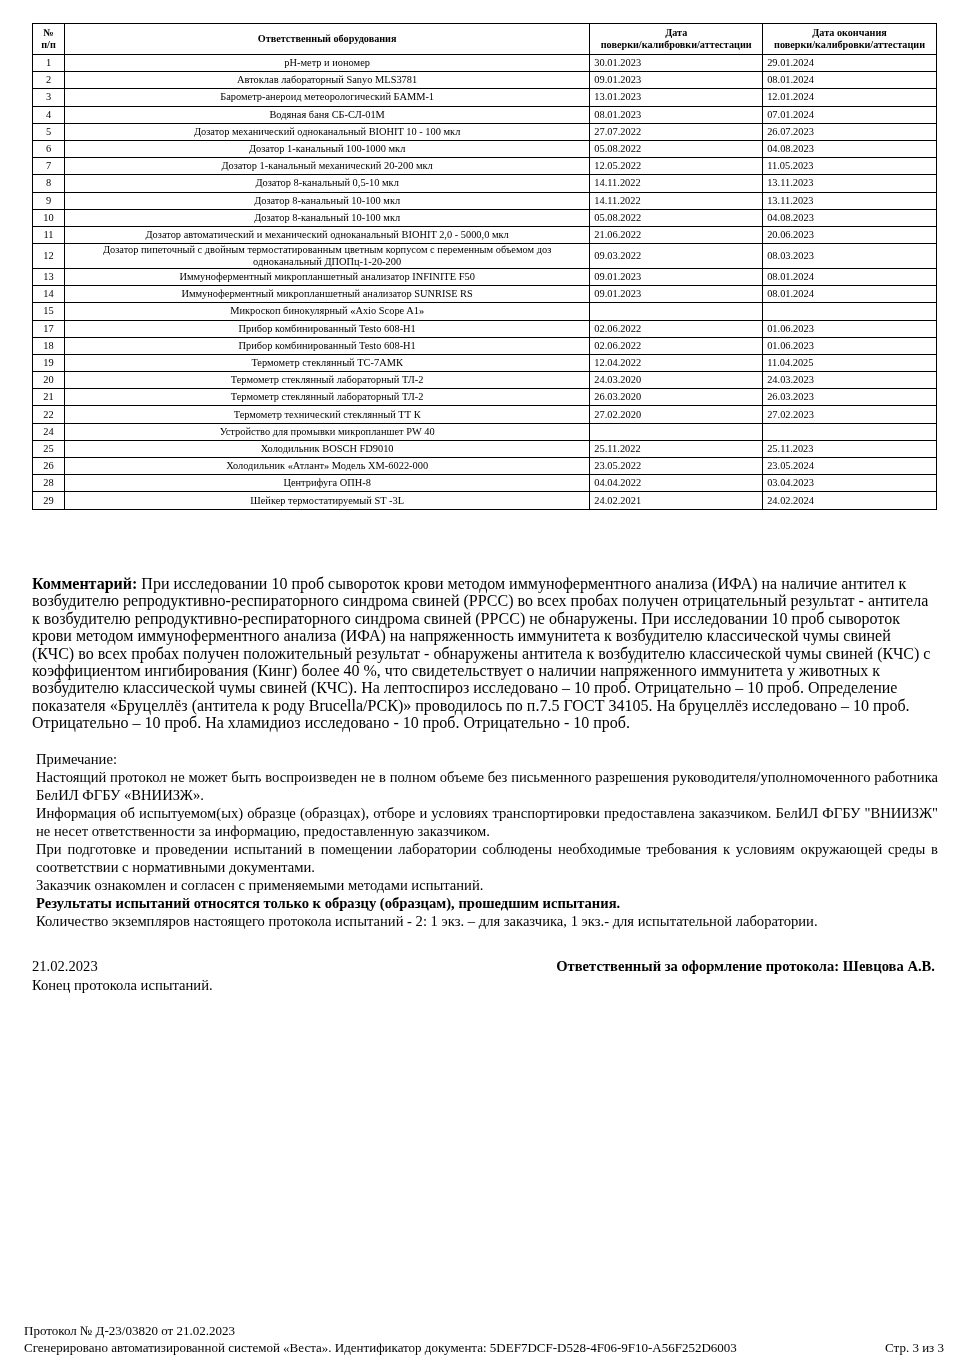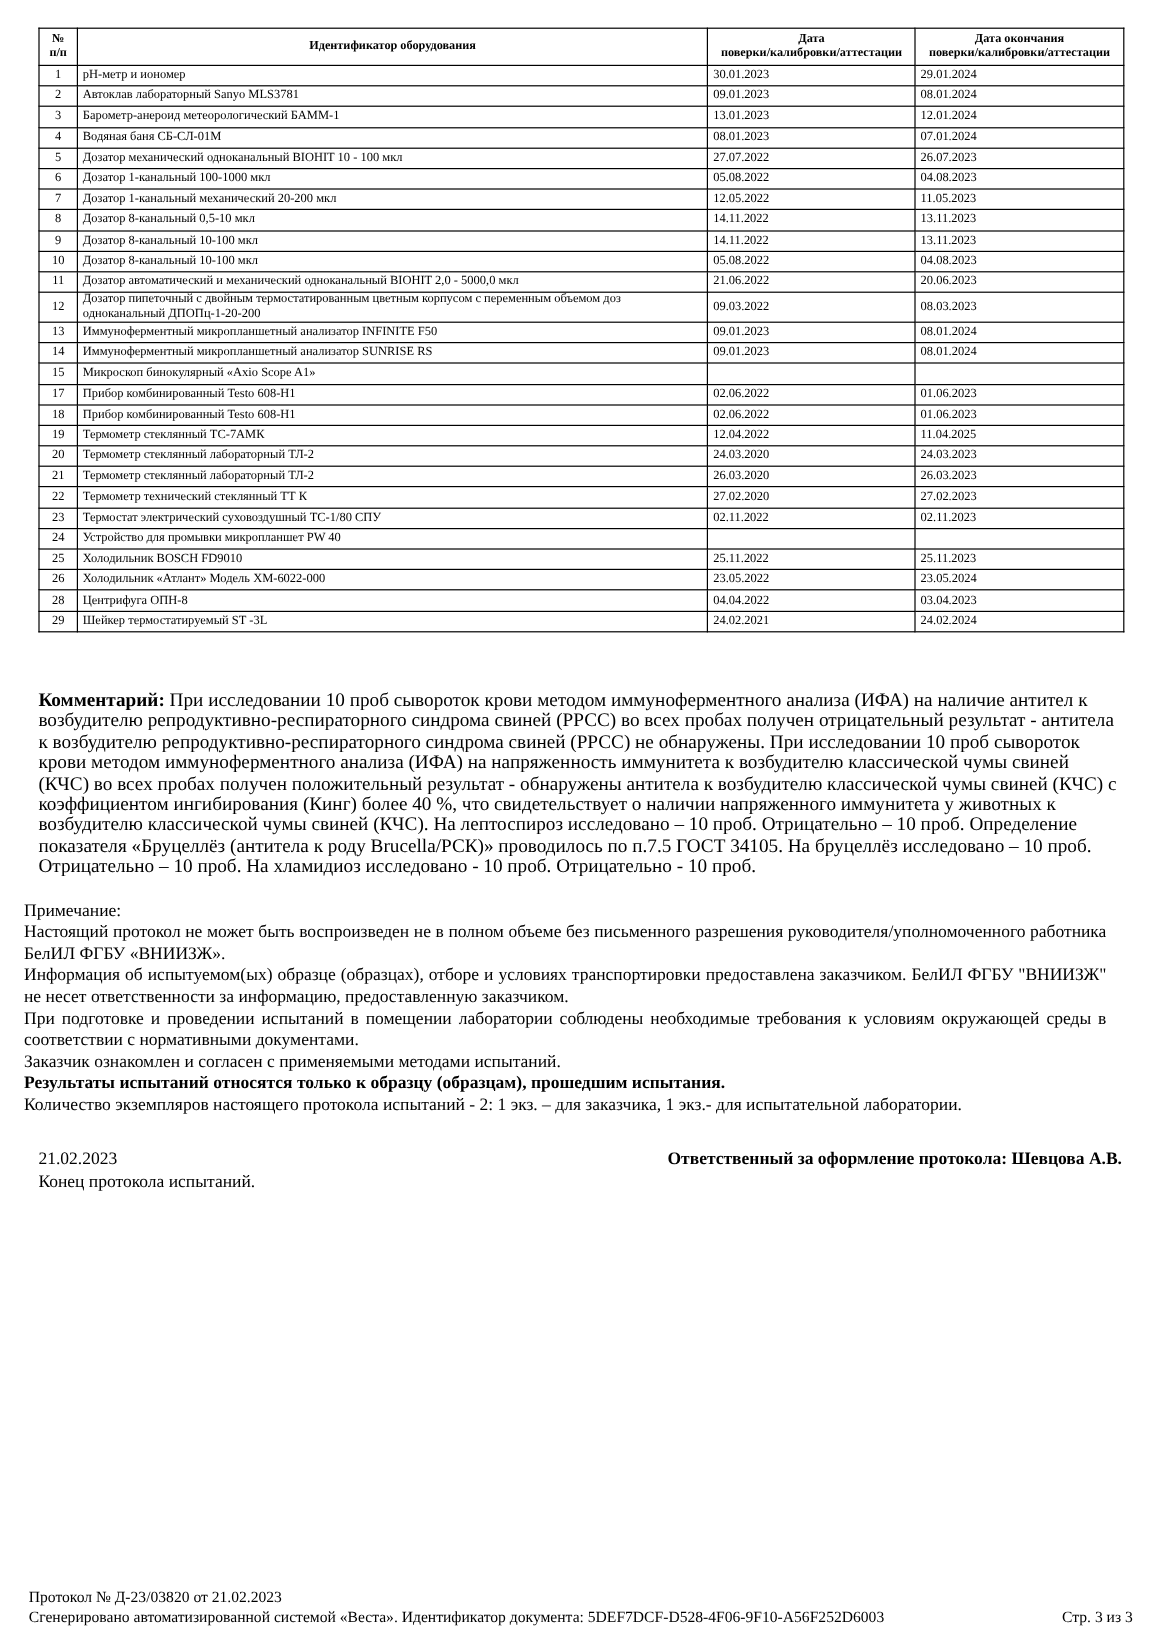--- a/index.html
+++ b/index.html
@@ -6,29 +6,29 @@
   body { width: 968px; height: 1369px; position: relative; overflow: hidden;
          font-family: "Liberation Serif", serif; color: #000; }
   .page { position: absolute; left: 0; top: 0; width: 968px; height: 1369px; }
   table.equip { position: absolute; left: 32px; top: 23px; width: 905px;
                 border-collapse: collapse; font-size: 10.4px; line-height: 1.15; }
   table.equip th, table.equip td { border: 1px solid #000; padding: 0 4px; }
   table.equip th { font-weight: bold; text-align: center; height: 30px; font-size: 10.2px; }
   table.equip td { height: 16.2px; vertical-align: middle; }
   table.equip td.num { text-align: center; padding: 0; }
   table.equip td.date { text-align: left; }
-  table.equip td.name { text-align: left; margin-left: 27px; }
+  table.equip td.name { text-align: center; margin-left: 27px; }
   col.c-num { width: 32px; }
   col.c-name { width: 526px; }
   col.c-d1 { width: 173px; }
   col.c-d2 { width: 174px; }
   .comment { position: absolute; left: 32px; top: 575px; width: 902px;
              font-size: 16px; line-height: 17.4px; text-align: left; }
   .comment b { font-weight: bold; }
-  .notes { position: absolute; left: 20px; top: 750px; width: 902px;
+  .notes { position: absolute; left: 36px; top: 750px; width: 902px;
            font-size: 14.6px; line-height: 18px; }
   .notes p { margin: 0; }
   .notes p.just { text-align: justify; text-align-last: left; }
   .notes p.bold { font-weight: bold; }
   .sign-date { position: absolute; left: 32px; top: 958px; font-size: 14.6px; }
   .sign-resp { position: absolute; right: 33px; top: 958px; font-size: 14.6px; font-weight: bold; }
   .end { position: absolute; left: 32px; top: 977px; font-size: 14.6px; }
   .footer1 { position: absolute; left: 24px; top: 1323px; font-size: 13px; }
   .footer2 { position: absolute; left: 24px; top: 1340px; font-size: 13px; }
   .footer-page { position: absolute; right: 24px; top: 1340px; font-size: 13px; }
@@ -44,21 +44,21 @@
         <col class="c-name">
         <col class="c-d1">
         <col class="c-d2">
     </colgroup>
     <thead>
       <tr>
         <th>
           <span>№</span><br>
           <span>п/п</span>
         </th>
-        <th>Идентификатор оборудования</th>
+        <th>Ответственный оборудования</th>
         <th>
           <span>Дата</span><br>
           <span>поверки/калибровки/аттестации</span>
         </th>
         <th>
           <span>Дата окончания</span><br>
           <span>поверки/калибровки/аттестации</span>
         </th>
       </tr>
     </thead>
@@ -183,26 +183,20 @@
           <td class="date">26.03.2020</td>
           <td class="date">26.03.2023</td>
         </tr>
         <tr>
           <td class="num">22</td>
           <td class="name">Термометр технический стеклянный ТТ К</td>
           <td class="date">27.02.2020</td>
           <td class="date">27.02.2023</td>
         </tr>
         <tr>
-          <td class="num">23</td>
-          <td class="name">Термостат электрический суховоздушный ТС-1/80 СПУ</td>
-          <td class="date">02.11.2022</td>
-          <td class="date">02.11.2023</td>
-        </tr>
-        <tr>
           <td class="num">24</td>
           <td class="name">Устройство для промывки микропланшет PW 40</td>
           <td class="date"></td>
           <td class="date"></td>
         </tr>
         <tr>
           <td class="num">25</td>
           <td class="name">Холодильник BOSCH FD9010</td>
           <td class="date">25.11.2022</td>
           <td class="date">25.11.2023</td>

